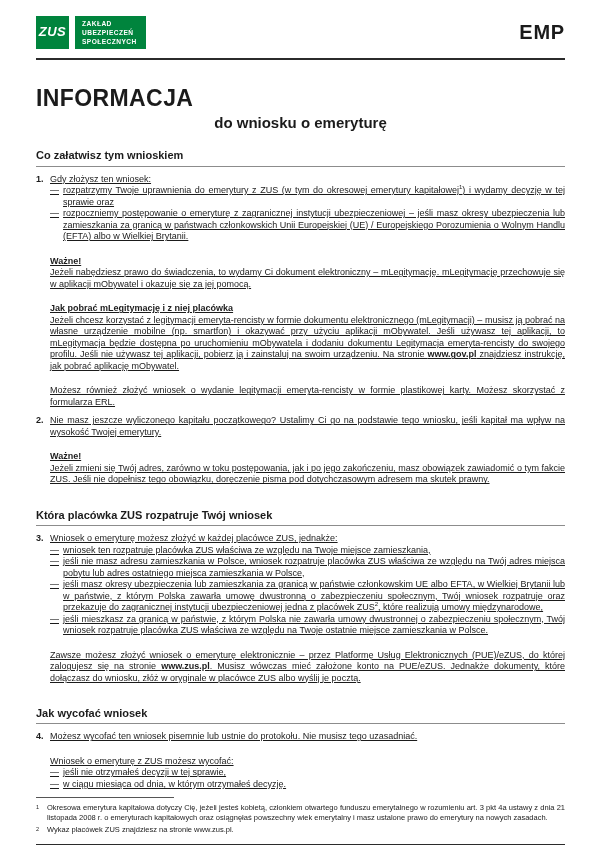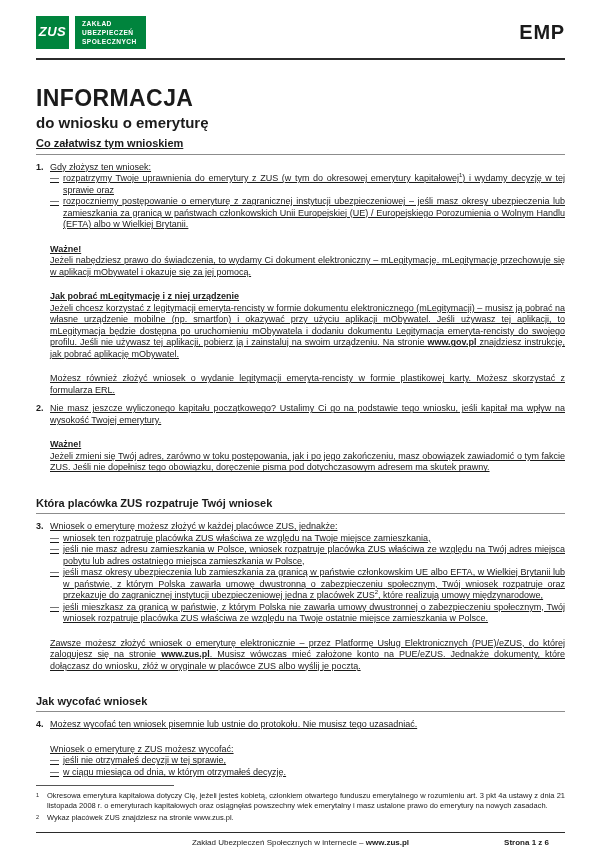--- a/index.html
+++ b/index.html
@@ -29,29 +29,29 @@
   .logo-box {
     background: var(--zus-green); color: #fff; height: 33px;
     padding: 3px 9px 3px 7px;
     display: flex; flex-direction: column; justify-content: center;
     font-size: 6.6px; font-weight: bold; letter-spacing: 0.45px; line-height: 1.4;
   }
   .form-code { font-size: 20px; font-weight: bold; letter-spacing: 0.8px; margin-top: 4px; }
   
   .doc-title { margin-top: 26px; }
   .doc-title .t1 { font-size: 23px; font-weight: bold; letter-spacing: 0.4px; line-height: 1.1; }
-  .doc-title .t2 { font-size: 15px; font-weight: bold; margin-top: 2px; }
+  .doc-title .t2 { font-size: 15px; font-weight: bold; margin-top: 2px; text-align: center; }
   
   .section-heading {
     font-size: 11px; font-weight: bold;
     border-bottom: 1px solid #8c8c8c;
     padding-bottom: 3px;
     margin-top: 15px; margin-bottom: 7px;
   }
-  .section-heading.first { margin-top: 4px; text-decoration: underline; }
+  .section-heading.first { margin-top: 16px; }
   .num-item { display: flex; margin-bottom: 7px; }
   .num-item:last-child { margin-bottom: 0; }
   .num { width: 14px; flex-shrink: 0; font-weight: bold; }
   .item-body { flex: 1; min-width: 0; text-decoration: underline; }
   .dash-item { display: flex; }
   .dash { width: 13px; flex-shrink: 0; }
   .dash-body { flex: 1; text-align: justify; }
   .para { text-align: justify; }
   .gap { margin-top: 13px; }
   .bold { font-weight: bold; }
@@ -103,21 +103,21 @@
       <div class="dash-item">
         <span class="dash">—</span>
         <p class="dash-body"><span>rozpatrzymy Twoje uprawnienia do emerytury z ZUS (w tym do okresowej emerytury kapitałowej</span><sup>1</sup><span>) i wydamy decyzję w tej sprawie oraz</span></p>
       </div>
       <div class="dash-item">
         <span class="dash">—</span>
         <p class="dash-body">rozpoczniemy postępowanie o emeryturę z zagranicznej instytucji ubezpieczeniowej – jeśli masz okresy ubezpieczenia lub zamieszkania za granicą w państwach członkowskich Unii Europejskiej (UE) / Europejskiego Porozumienia o Wolnym Handlu (EFTA) albo w Wielkiej Brytanii.</p>
       </div>
       <p class="bold gap">Ważne!</p>
       <p class="para">Jeżeli nabędziesz prawo do świadczenia, to wydamy Ci dokument elektroniczny – mLegitymację. mLegitymację przechowuje się w aplikacji mObywatel i okazuje się za jej pomocą.</p>
-      <p class="bold gap">Jak pobrać mLegitymację i z niej urządzenie</p>
+      <p class="bold gap">Jak pobrać mLegitymację i z niej placówka</p>
       <p class="para"><span>Jeżeli chcesz korzystać z legitymacji emeryta-rencisty w formie dokumentu elektronicznego (mLegitymacji) – musisz ją pobrać na własne urządzenie mobilne (np. smartfon) i okazywać przy użyciu aplikacji mObywatel. Jeśli używasz tej aplikacji, to mLegitymacja będzie dostępna po uruchomieniu mObywatela i dodaniu dokumentu Legitymacja emeryta-rencisty do swojego profilu. Jeśli nie używasz tej aplikacji, pobierz ją i zainstaluj na swoim urządzeniu. Na stronie </span><span class="bold">www.gov.pl</span><span> znajdziesz instrukcję, jak pobrać aplikację mObywatel.</span></p>
       <p class="para gap">Możesz również złożyć wniosek o wydanie legitymacji emeryta-rencisty w formie plastikowej karty. Możesz skorzystać z formularza ERL.</p>
     </div>
   </div>
 
   <div class="num-item">
     <span class="num">2.</span>
     <div class="item-body">
       <p class="para">Nie masz jeszcze wyliczonego kapitału początkowego? Ustalimy Ci go na podstawie tego wniosku, jeśli kapitał ma wpływ na wysokość Twojej emerytury.</p>
       <p class="bold gap">Ważne!</p>

